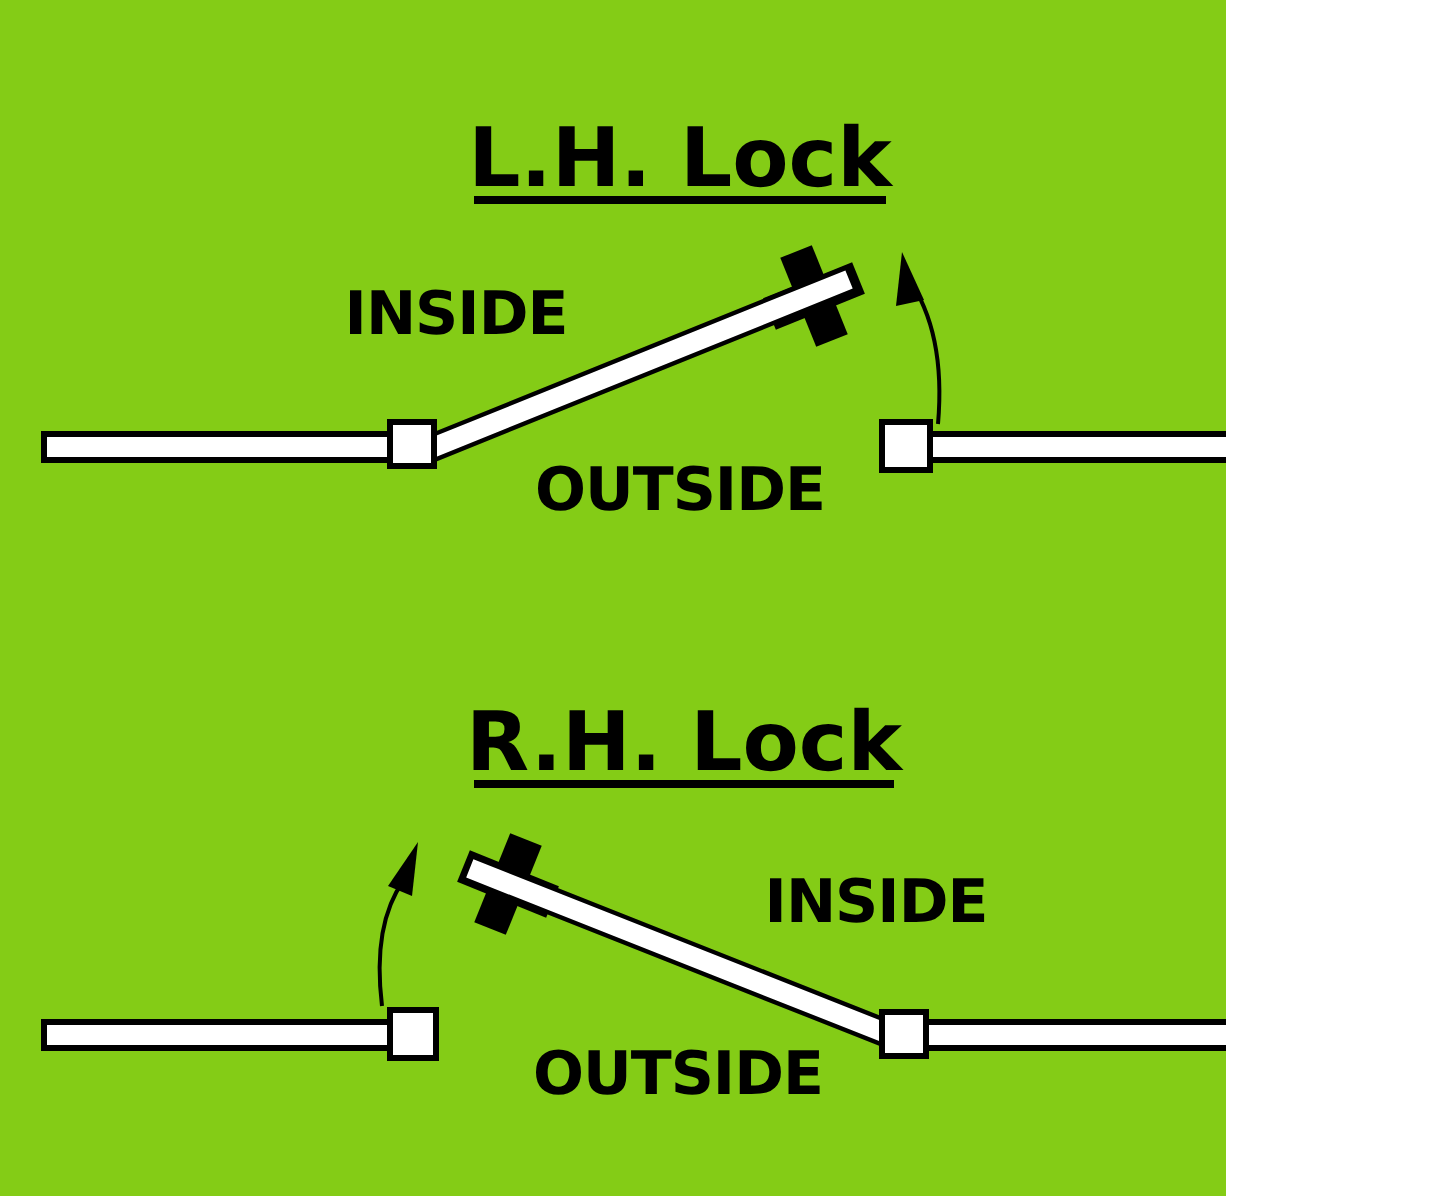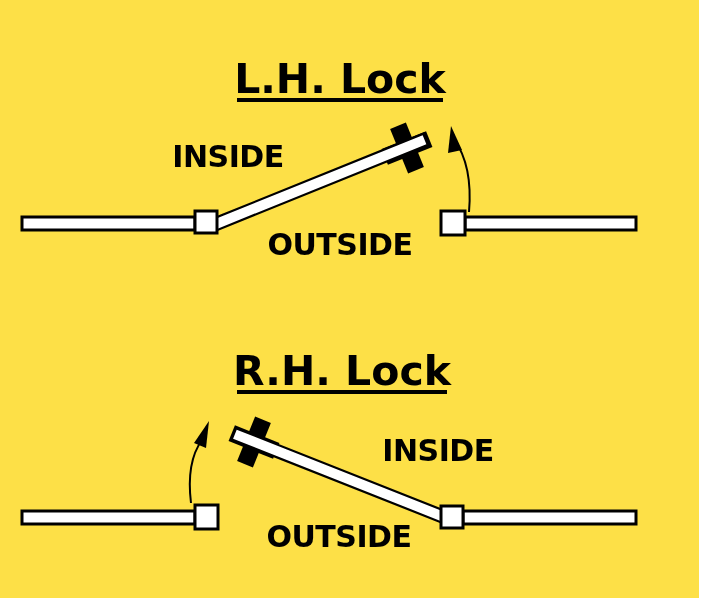--- a/index.html
+++ b/index.html
@@ -2,23 +2,23 @@
 <html><head>
 <meta charset="utf-8">
 <style>
   html, body {
     margin: 0;
     padding: 0;
     background: #ffffff;
   }
   .canvas {
     position: relative;
-    width: 699px;
+    width: 613px;
     height: 598px;
-    background: #fde047;
+    background: #84cc16;
     overflow: hidden;
     font-family: "DejaVu Sans", sans-serif;
   }
   svg { display: block; }
   .title-text {
     font-family: "DejaVu Sans", sans-serif;
     font-weight: bold;
     font-size: 41px;
     fill: #000000;
   }

